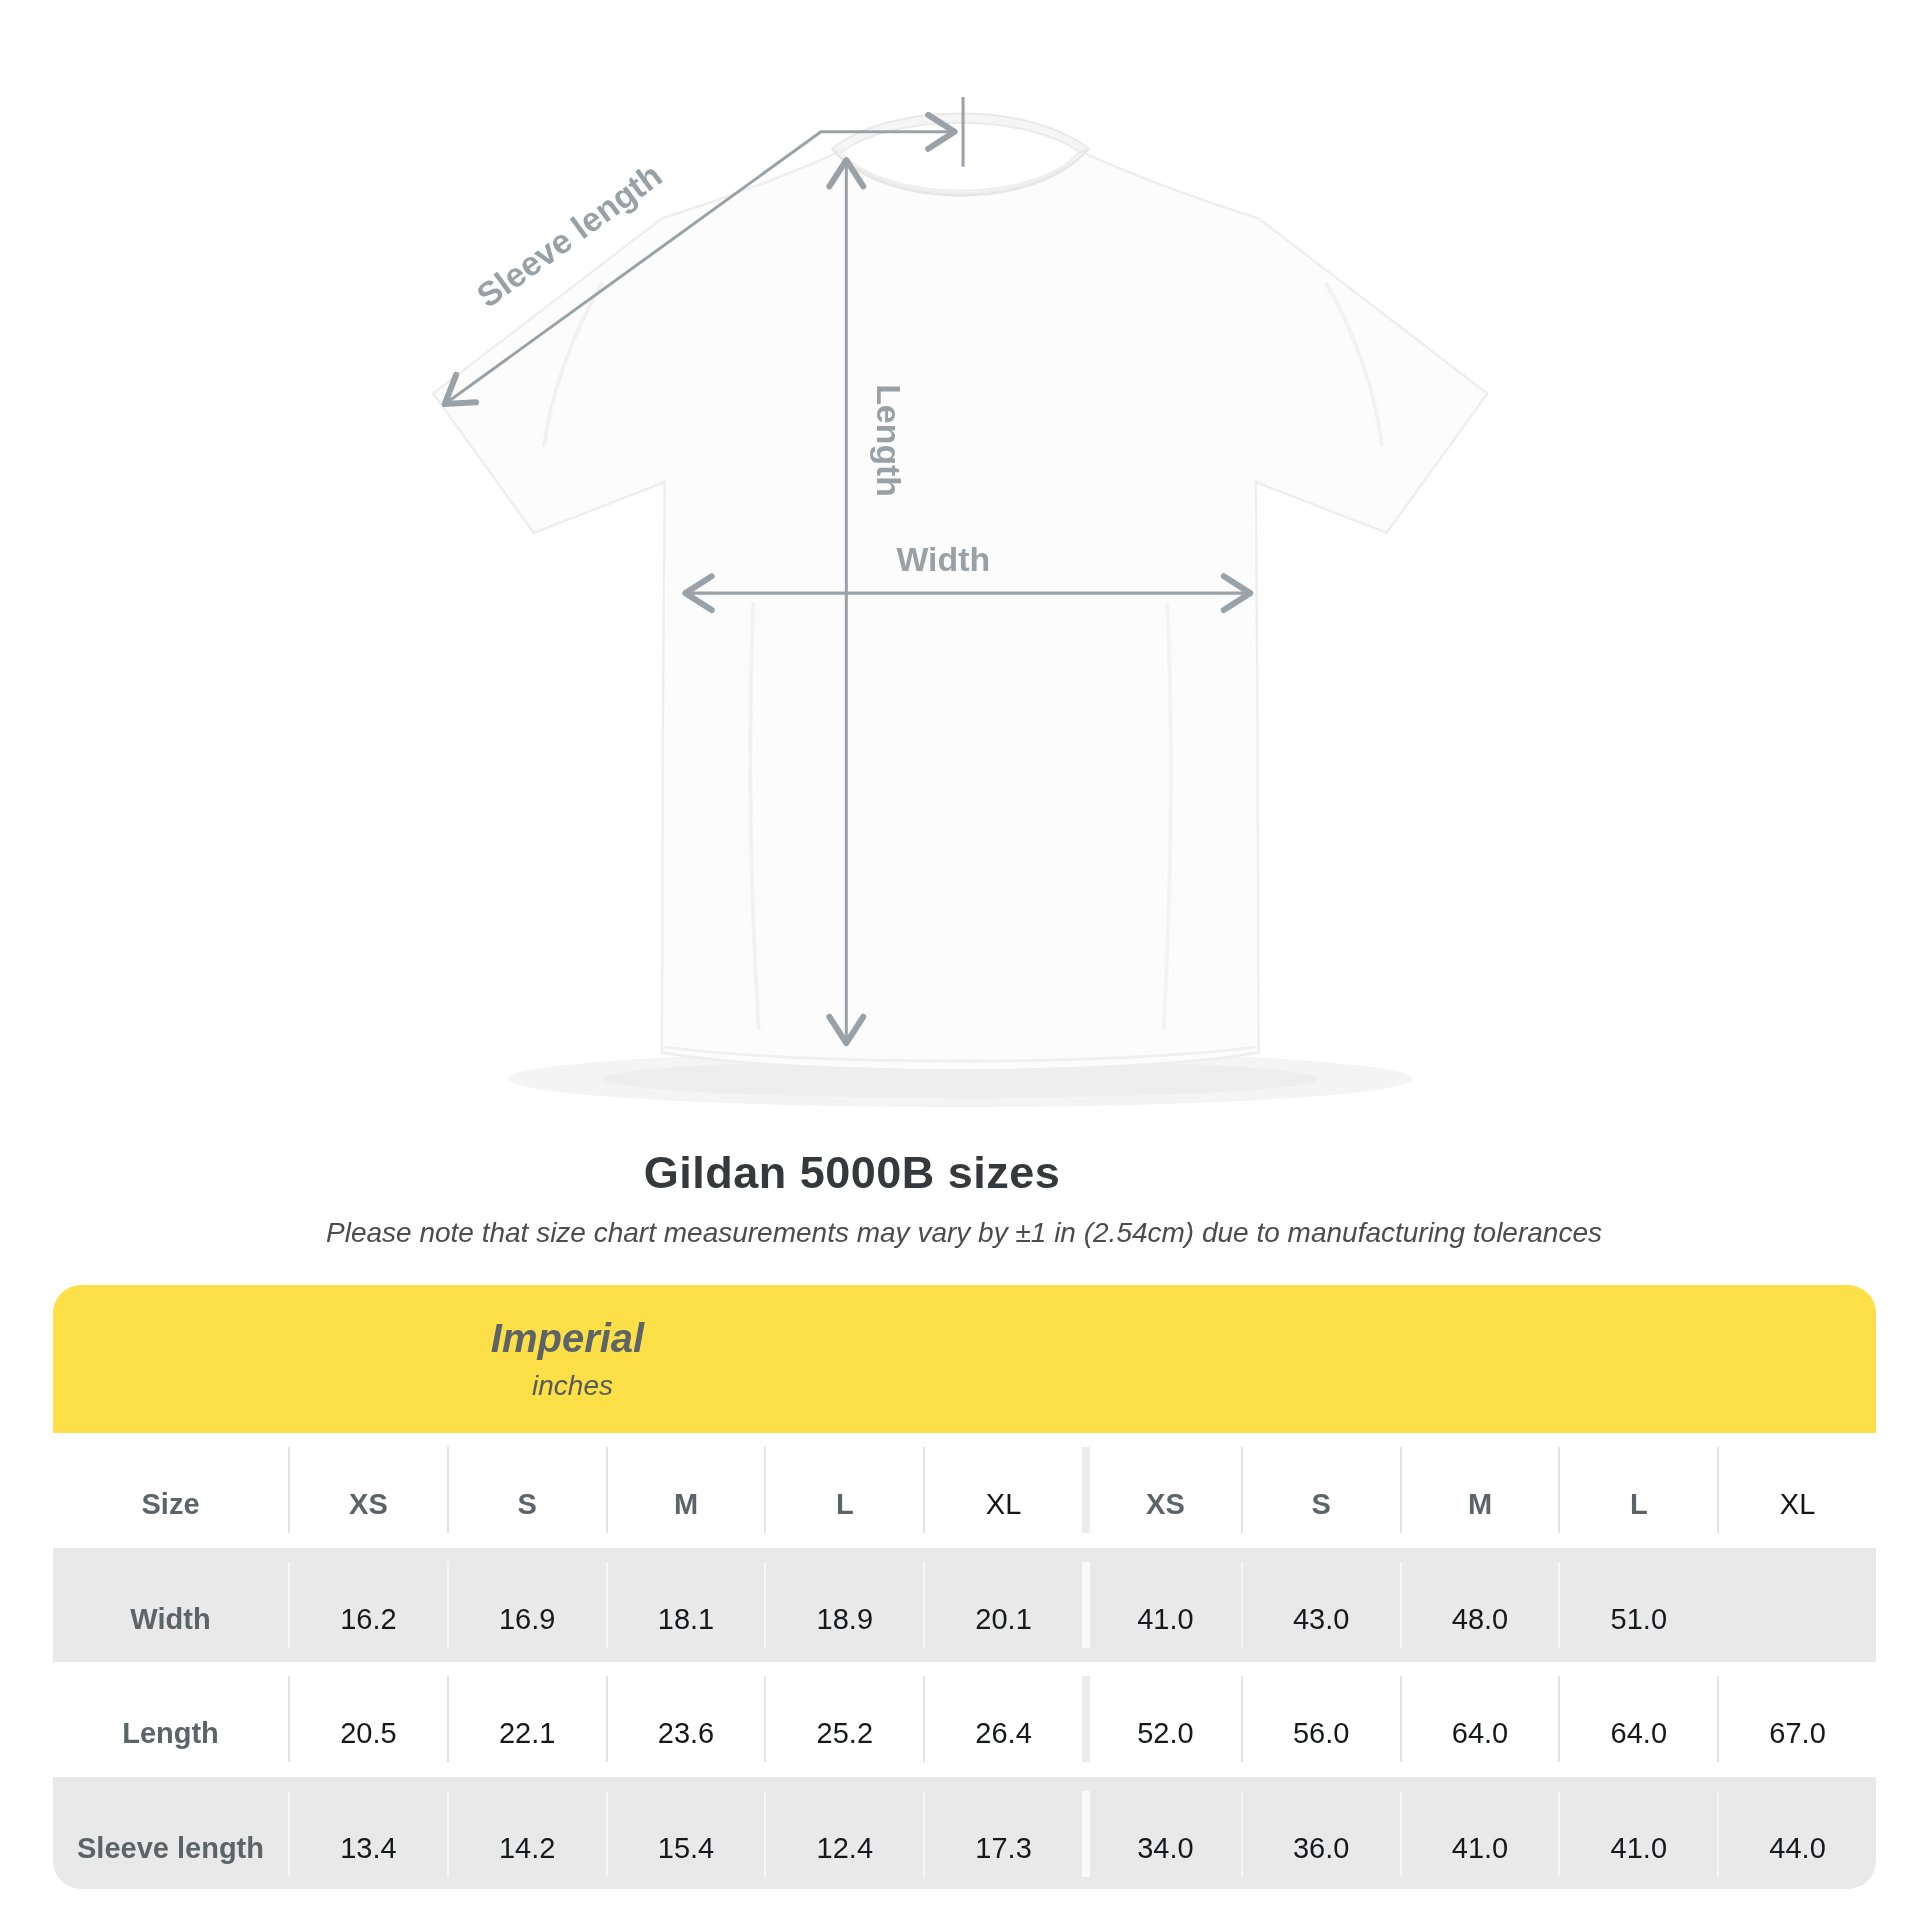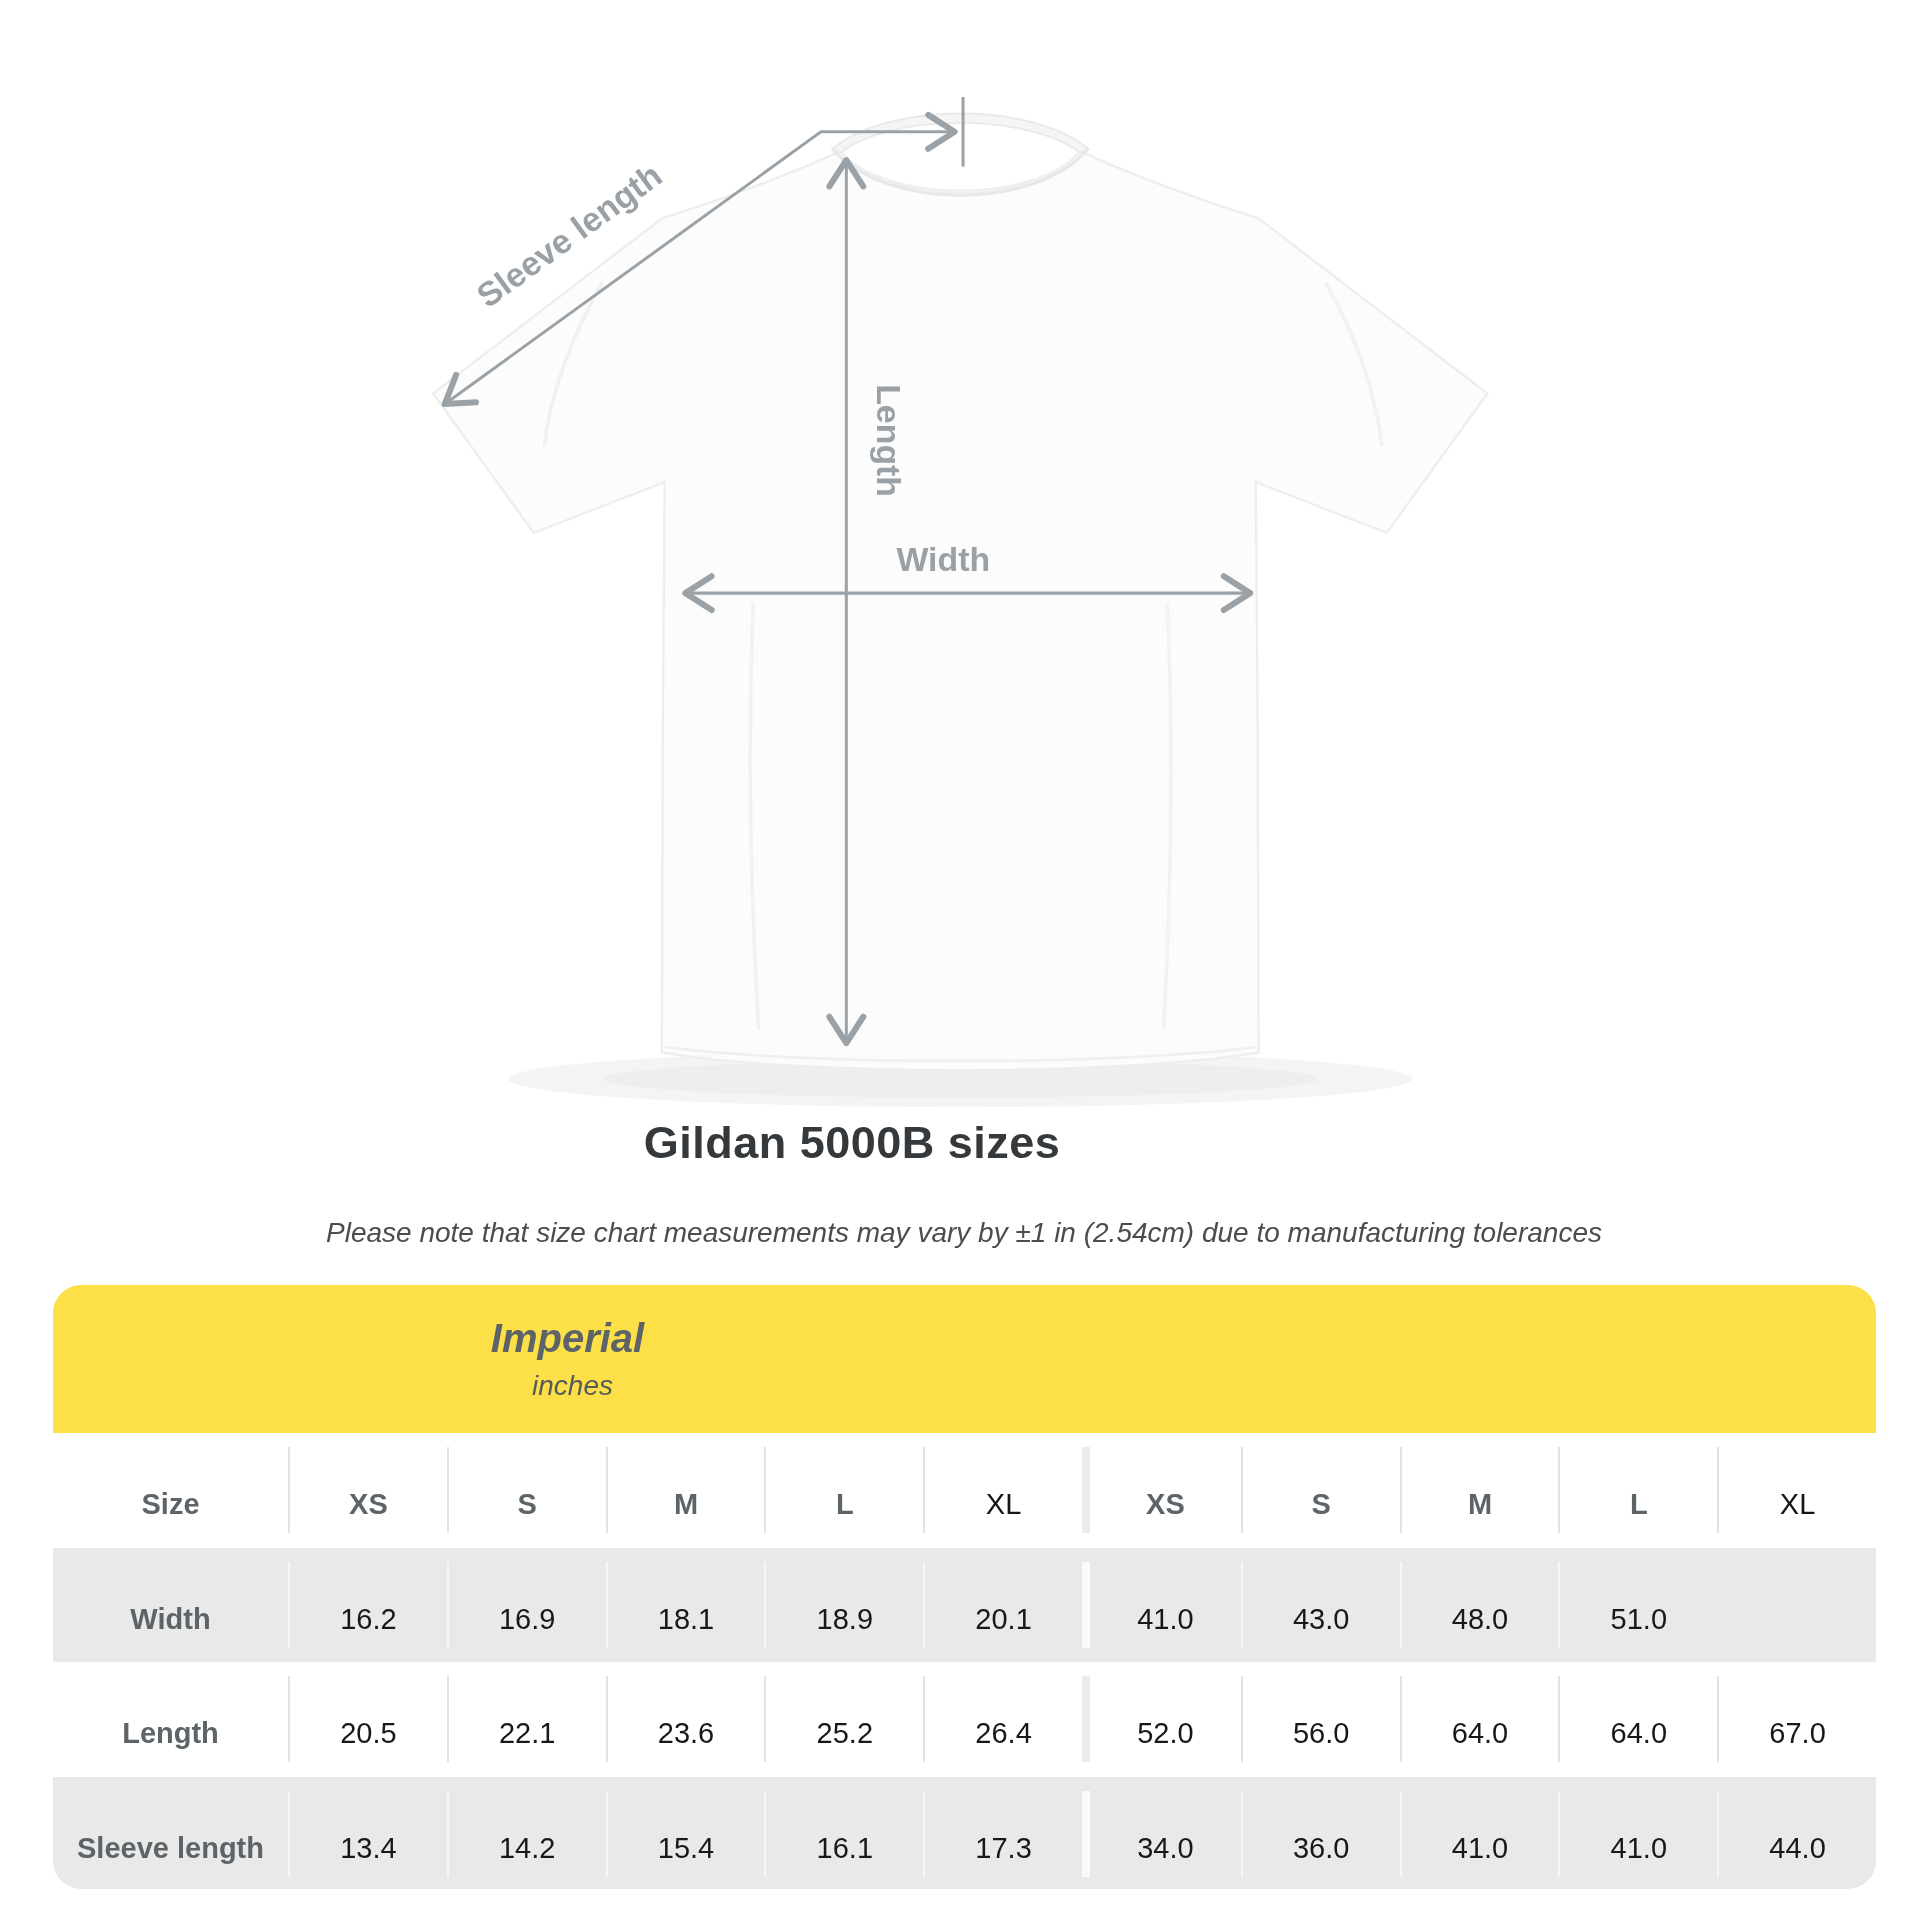--- a/index.html
+++ b/index.html
@@ -17,21 +17,21 @@
   .figure svg { display: block; }
   .ann-label {
     font-family: "Liberation Sans", sans-serif;
     font-weight: bold;
     font-size: 36px;
     fill: #9aa1a6;
   }
 
   
   .title {
-    position: absolute; left: 0; top: 1117px; width: 1704px;
+    position: absolute; left: 0; top: 1147px; width: 1704px;
     text-align: center;
     font-size: 45px; font-weight: bold; color: #35393c;
     letter-spacing: 0.5px;
   }
   .subtitle {
     position: absolute; left: 0; top: 1217px; width: 1928px;
     text-align: center;
     font-style: italic; font-size: 28px; color: #4c4c4c;
   }
 
@@ -181,21 +181,21 @@
       <div class="cell">64.0</div>
       <div class="cell">64.0</div>
       <div class="cell">67.0</div>
     </div>
 
     <div class="t-row row-gray">
       <div class="cell lbl">Sleeve length</div>
       <div class="cell">13.4</div>
       <div class="cell">14.2</div>
       <div class="cell">15.4</div>
-      <div class="cell">16.1</div>
+      <div class="cell">12.4</div>
       <div class="cell">17.3</div>
       <div class="cell half">34.0</div>
       <div class="cell">36.0</div>
       <div class="cell">41.0</div>
       <div class="cell">41.0</div>
       <div class="cell">44.0</div>
     </div>
 
   </div>
 </div>

